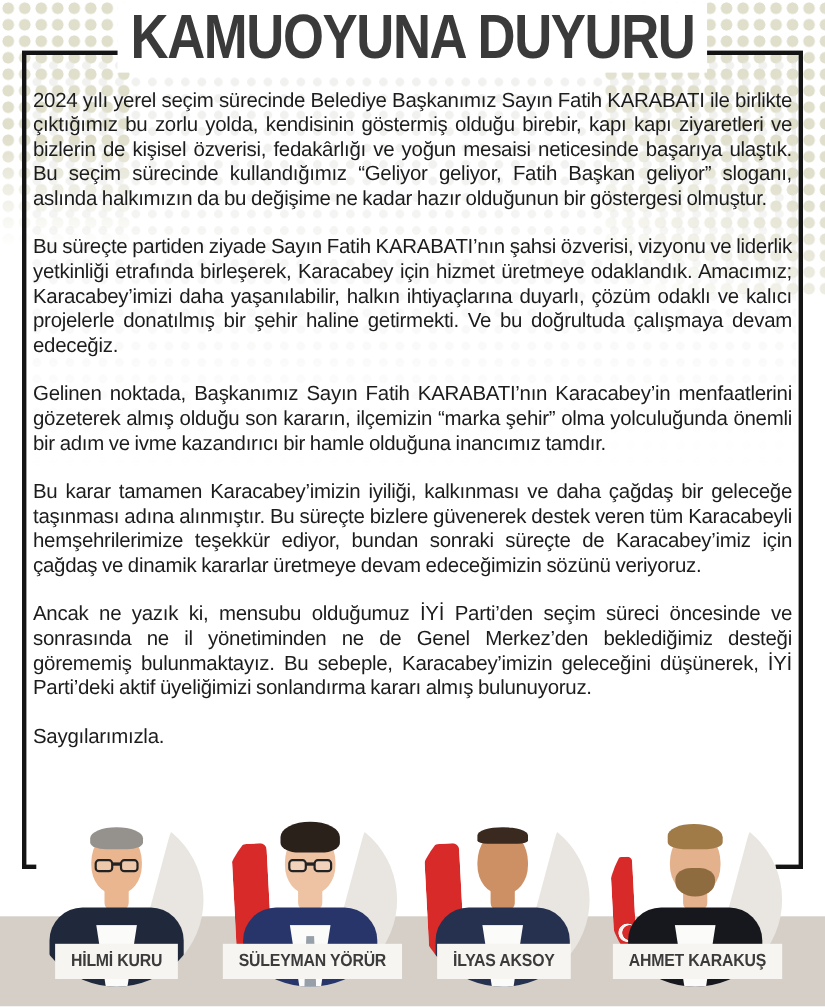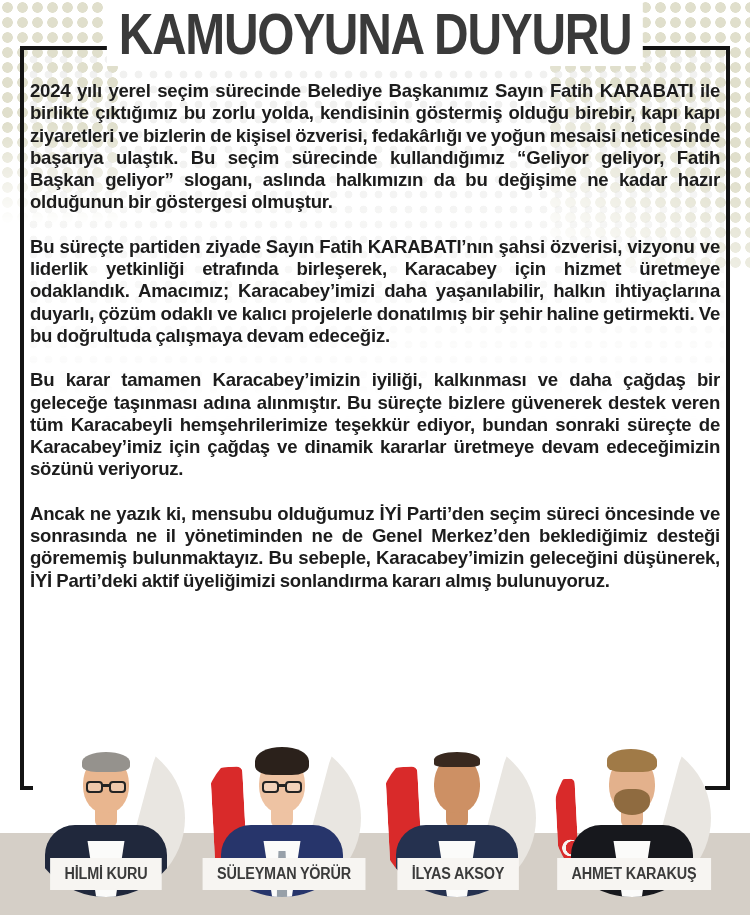--- a/index.html
+++ b/index.html
@@ -29,21 +29,21 @@
   
   #frame{position:absolute;left:20px;top:46px;width:710px;height:744px;
     border:4px solid #141414;box-sizing:border-box;z-index:1;}
   
   #title{position:absolute;z-index:3;top:2px;left:50%;
     transform:translateX(-50%) scaleX(.84);transform-origin:center;
     font-size:57px;line-height:64px;font-weight:bold;color:#3a3a3a;
     letter-spacing:-1.5px;white-space:nowrap;background:#ffffff;padding:0 14px;}
   
   #textblock{position:absolute;z-index:2;left:30px;top:80px;width:690px;
-    font-size:18.6px;line-height:22.3px;font-weight:bold;color:#1c1c1c;
+    font-size:18.6px;line-height:22.3px;font-weight:normal;color:#1c1c1c;
     letter-spacing:-0.25px;word-spacing:-0.6px;text-align:justify;}
   #textblock p{margin:0 0 22px 0;}
   #textblock p.closing{text-align:left;margin:0;}
   
   #strip-cover{position:absolute;z-index:2;left:33px;top:757px;width:672px;height:78px;background:#ffffff;}
   #beige-band{position:absolute;z-index:2;left:0;top:833px;width:750px;height:82px;background:#d5cfc7;}
   .card{position:absolute;z-index:3;width:158px;height:158px;top:739px;}
   .card .photo{position:absolute;inset:0;border-radius:50%;overflow:hidden;
     background:linear-gradient(172deg,#ececе9 0%,#efeeeb 0%,#f8f7f5 45%,#fdfdfc 100%);}
   .c1{left:27px;} .c2{left:203px;} .c3{left:378px;} .c4{left:553px;}
@@ -101,22 +101,24 @@
 <div class="dots" id="dots-topmid"></div>
 <div class="dots" id="dots-inner"></div>
 
 <div id="frame"></div>
 
 <div id="title">KAMUOYUNA DUYURU</div>
 
 <div id="textblock">
   <p>2024 yılı yerel seçim sürecinde Belediye Başkanımız Sayın Fatih KARABATI ile birlikte çıktığımız bu zorlu yolda, kendisinin göstermiş olduğu birebir, kapı kapı ziyaretleri ve bizlerin de kişisel özverisi, fedakârlığı ve yoğun mesaisi neticesinde başarıya ulaştık. Bu seçim sürecinde kullandığımız “Geliyor geliyor, Fatih Başkan geliyor” sloganı, aslında halkımızın da bu değişime ne kadar hazır olduğunun bir göstergesi olmuştur.</p>
   <p>Bu süreçte partiden ziyade Sayın Fatih KARABATI’nın şahsi özverisi, vizyonu ve liderlik yetkinliği etrafında birleşerek, Karacabey için hizmet üretmeye odaklandık. Amacımız; Karacabey’imizi daha yaşanılabilir, halkın ihtiyaçlarına duyarlı, çözüm odaklı ve kalıcı projelerle donatılmış bir şehir haline getirmekti. Ve bu doğrultuda çalışmaya devam edeceğiz.</p>
+  <p>Gelinen noktada, Başkanımız Sayın Fatih KARABATI’nın Karacabey’in menfaatlerini gözeterek almış olduğu son kararın, ilçemizin “marka şehir” olma yolculuğunda önemli bir adım ve ivme kazandırıcı bir hamle olduğuna inancımız tamdır.</p>
   <p>Bu karar tamamen Karacabey’imizin iyiliği, kalkınması ve daha çağdaş bir geleceğe taşınması adına alınmıştır. Bu süreçte bizlere güvenerek destek veren tüm Karacabeyli hemşehrilerimize teşekkür ediyor, bundan sonraki süreçte de Karacabey’imiz için çağdaş ve dinamik kararlar üretmeye devam edeceğimizin sözünü veriyoruz.</p>
   <p>Ancak ne yazık ki, mensubu olduğumuz İYİ Parti’den seçim süreci öncesinde ve sonrasında ne il yönetiminden ne de Genel Merkez’den beklediğimiz desteği görememiş bulunmaktayız. Bu sebeple, Karacabey’imizin geleceğini düşünerek, İYİ Parti’deki aktif üyeliğimizi sonlandırma kararı almış bulunuyoruz.</p>
+  <p class="closing">Saygılarımızla.</p>
 </div>
 
 <div id="strip-cover"></div>
 <div id="beige-band"></div>
 
 <div class="card c1">
   <div class="photo">
     <div class="swoosh"></div>
     <div class="person">
       <div class="neck"></div>

